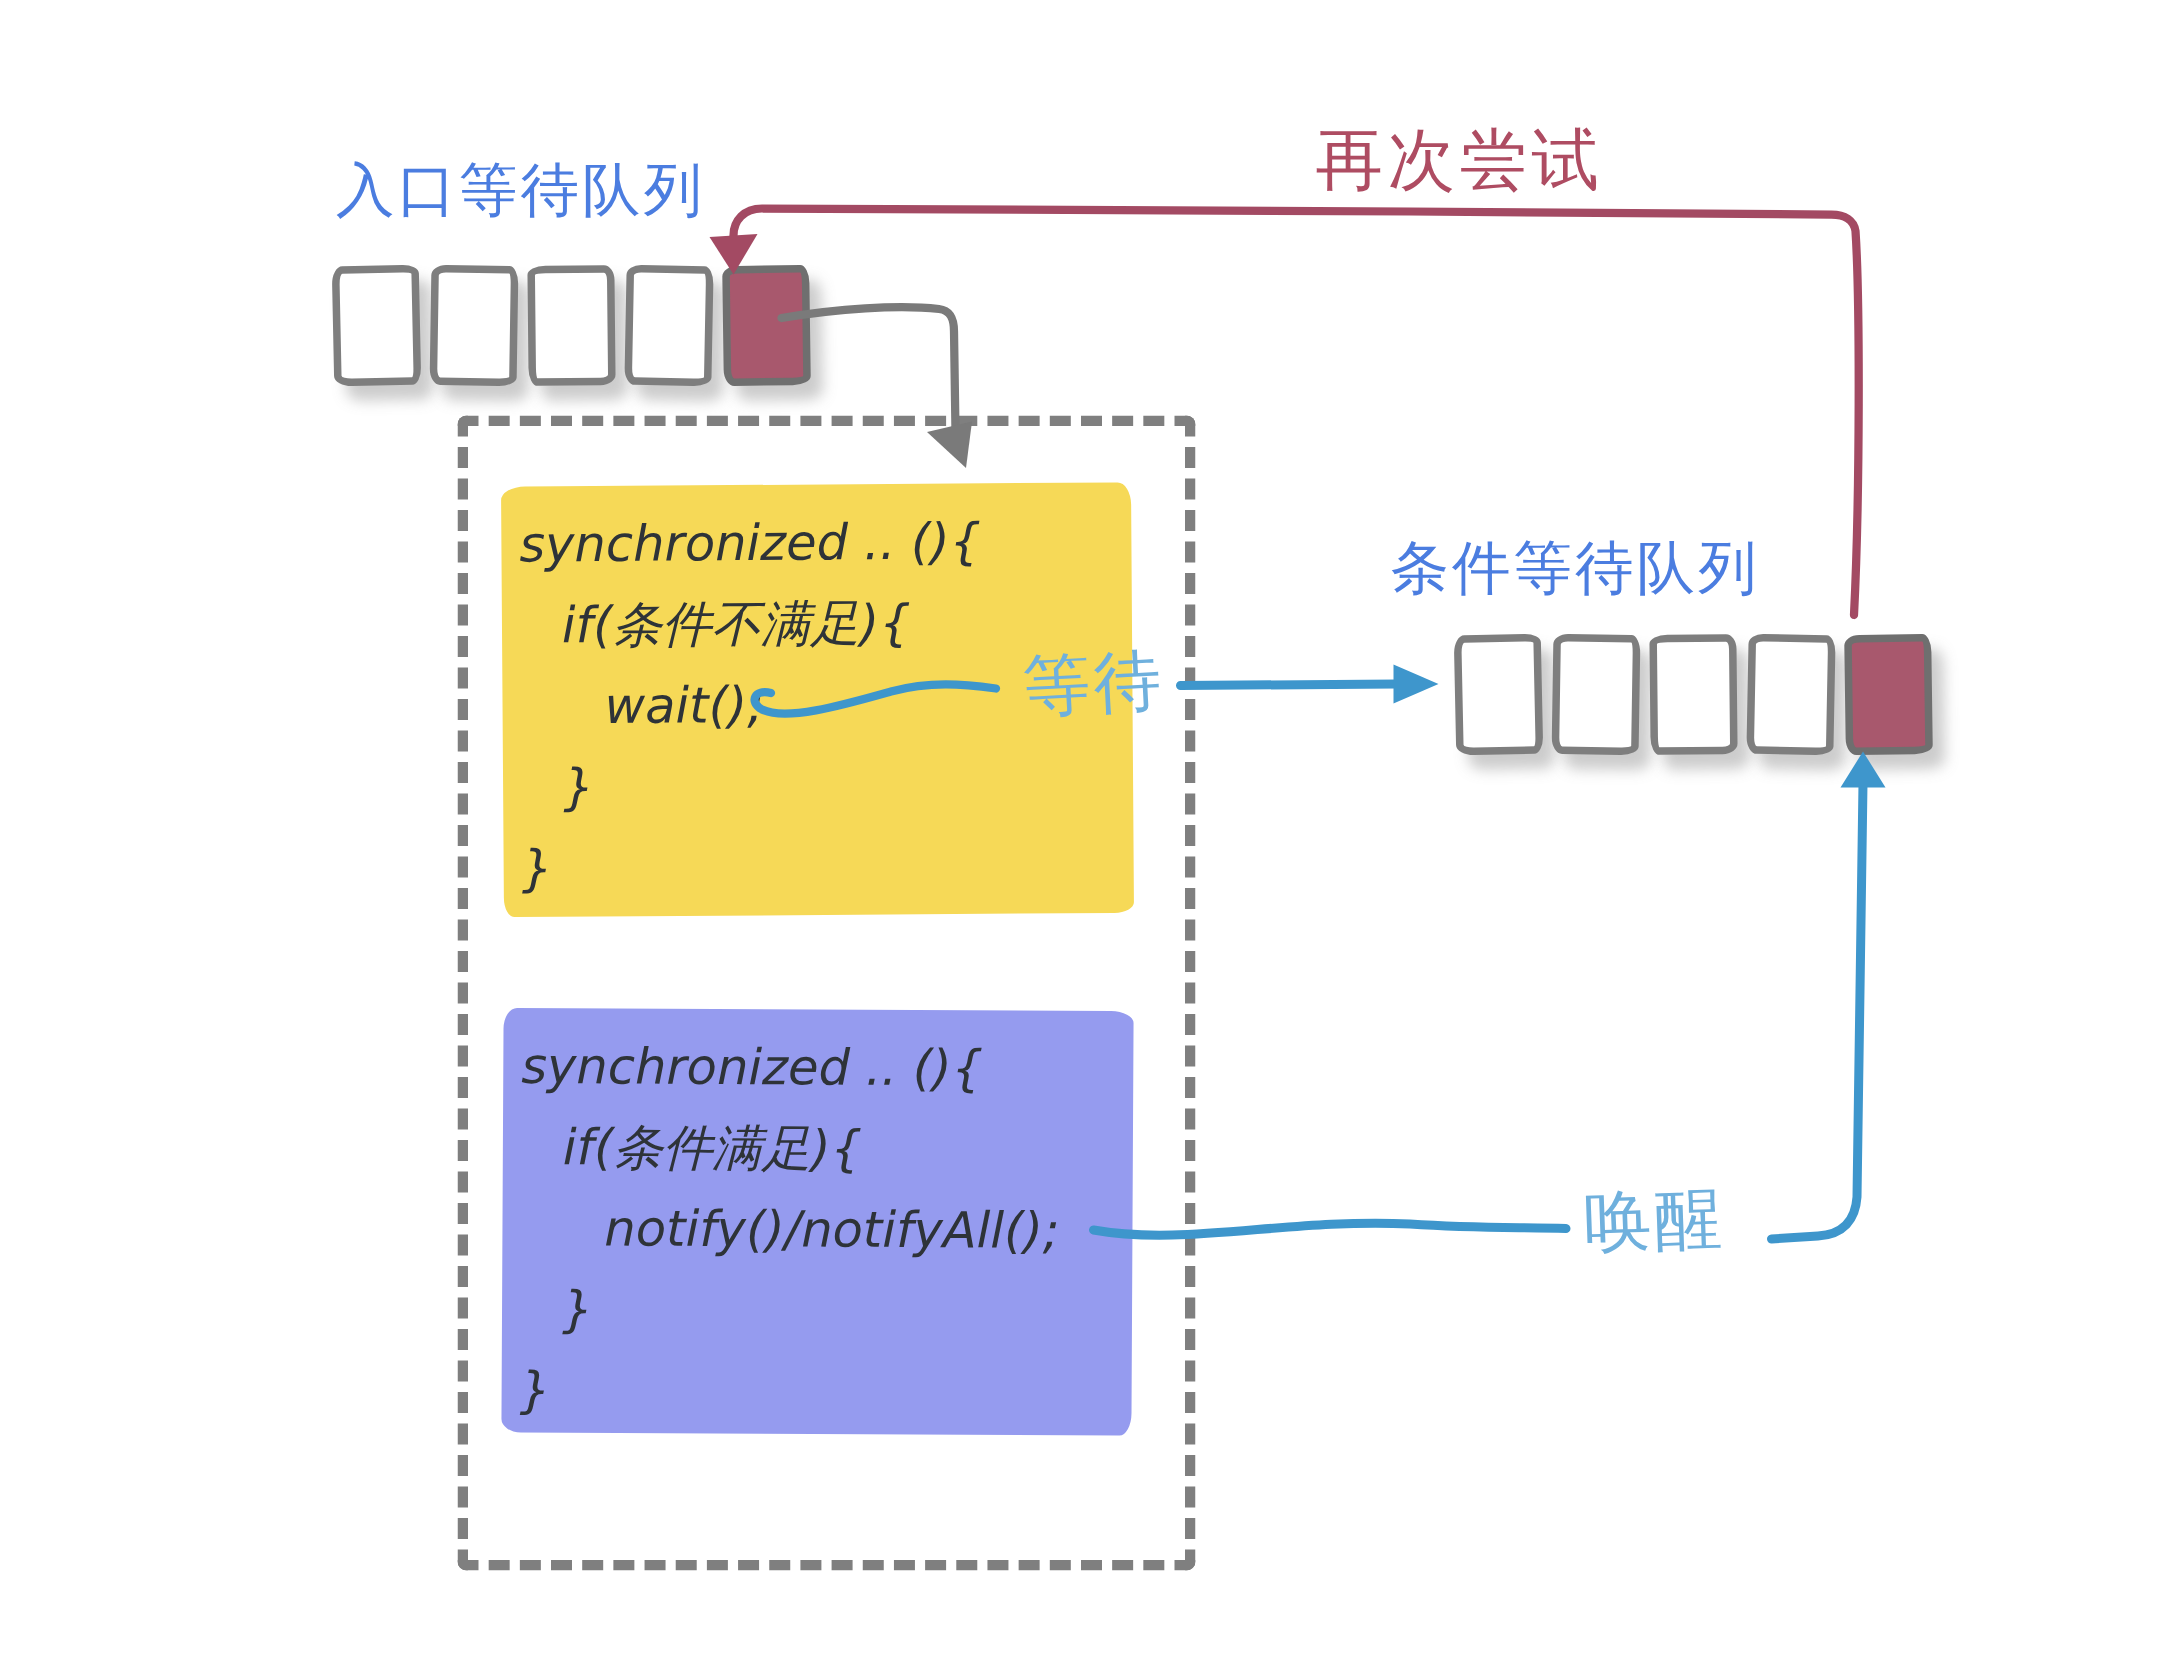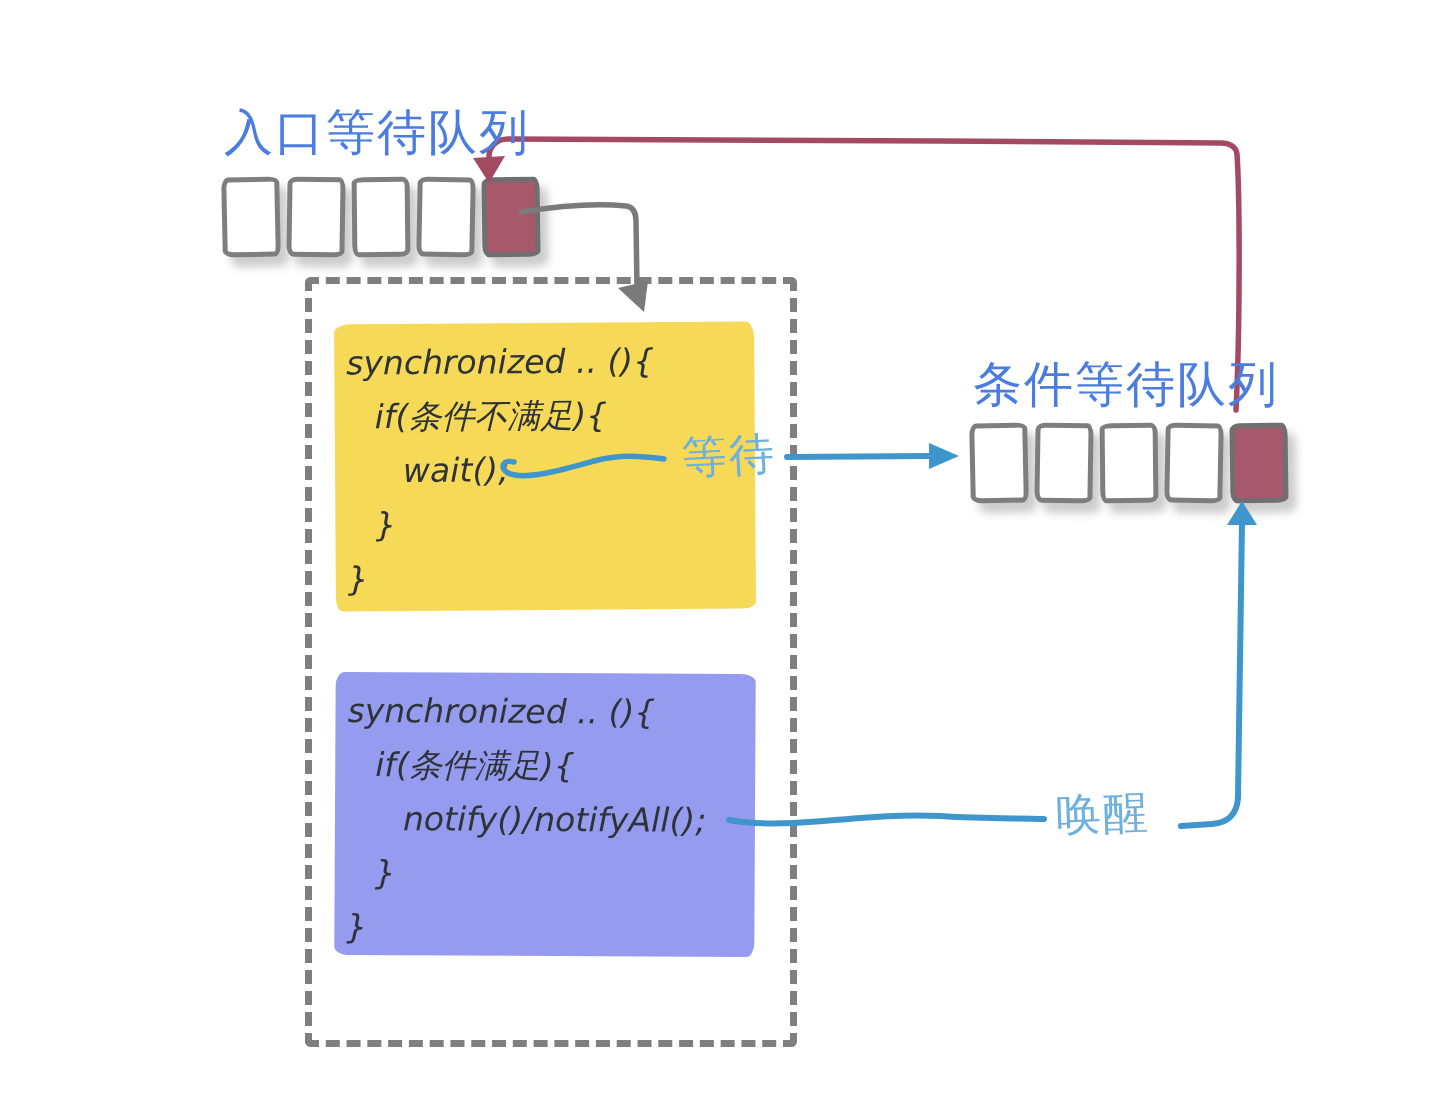--- a/index.html
+++ b/index.html
@@ -33,27 +33,27 @@
     background: #a8586d;
     border-color: #6f6f6f;
   }
   .entry-queue { left: 222px; top: 177px; }
   .condition-queue { left: 970px; top: 423px; }
 
   
   .label {
     position: absolute;
     color: #4b7de0;
-    font-size: 49px;
+    font-size: 39px;
     font-weight: 500;
     letter-spacing: 2px;
     white-space: nowrap;
   }
   .entry-label { left: 224px; top: 100px; }
-  .condition-label { left: 973px; top: 352px; font-family: Liberation Serif, serif; }
+  .condition-label { left: 927px; top: 352px; font-family: Liberation Serif, serif; }
 
   .retry-label {
     position: absolute;
     left: 848px; top: 66px;
     width: 250px;
     color: #ae4c62;
     font-size: 45px;
     font-weight: 500;
     text-align: center;
     letter-spacing: 3px;
@@ -157,20 +157,21 @@
   <div class="label condition-label">条件等待队列</div>
   <div class="queue condition-queue">
     <div class="cell"></div>
     <div class="cell"></div>
     <div class="cell"></div>
     <div class="cell"></div>
     <div class="cell occupied"></div>
   </div>
 
   <div class="retry-label">
+    <div>再次尝试</div>
   </div>
 
   <div class="annotation wait-note">等待</div>
   <div class="annotation wake-note">唤醒</div>
 
   <svg class="overlay" viewBox="0 0 1448 1116" xmlns="http://www.w3.org/2000/svg">
 
     <g>
       <path d="M1236,410 C1240,330 1240,200 1237,154 C1236,147 1230,143 1221,143 L940,141 L508,139 C496,139 489,147 489,157 L489,160" fill="none" stroke="#a34a63" stroke-width="5.5" stroke-linecap="round" stroke-linejoin="round"></path>
       <polygon points="473,158 505,156 489,183" fill="#a34a63"></polygon>

